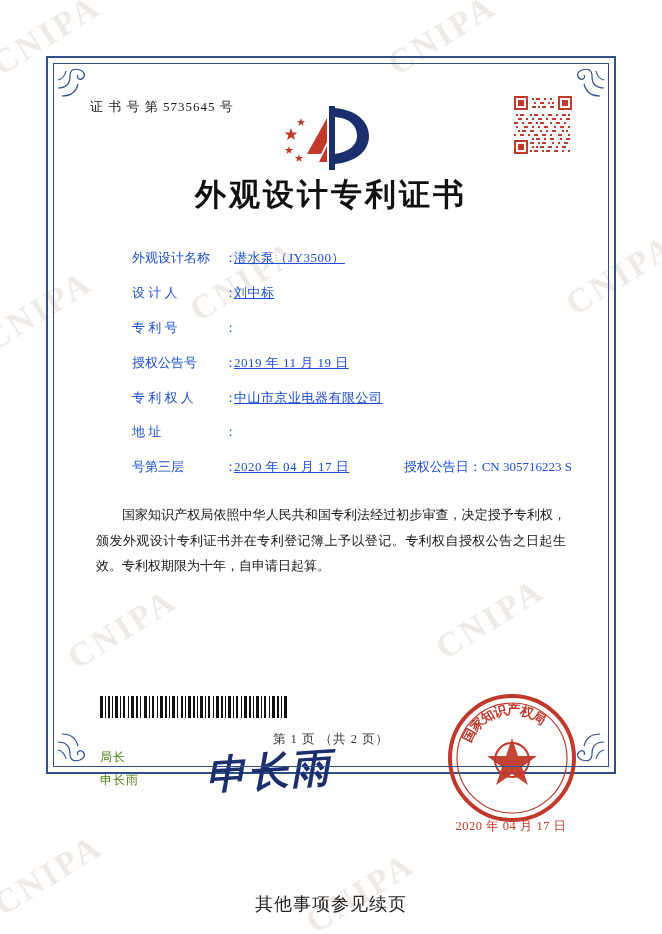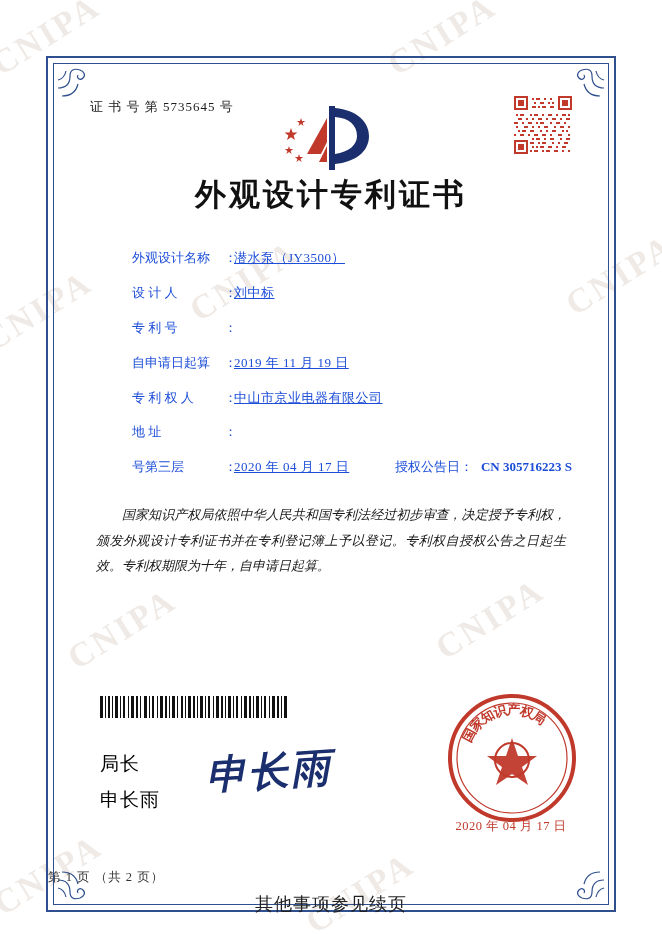--- a/index.html
+++ b/index.html
@@ -41,21 +41,21 @@
   .wm.w7 { left: 430px;  top: 600px; }
   .wm.w8 { left: -12px;  top: 856px; }
   .wm.w9 { left: 300px;  top: 874px; }
 
   
   .cert {
     position: absolute;
     left: 46px;
     top: 56px;
     width: 570px;
-    height: 856px;
+    height: 718px;
     border: 2px solid #2f4f8f;
     box-sizing: border-box;
     z-index: 1;
     background: transparent;
   }
   .cert::after {
     content: "";
     position: absolute;
     left: 5px; top: 5px; right: 5px; bottom: 5px;
     border: 1px solid #2f4f8f;
@@ -153,40 +153,39 @@
     margin-top: 26px;
     padding: 0 6px 0 6px;
     font-size: 13px;
     color: #161616;
     line-height: 1.95;
     text-align: justify;
   }
   .paras p {
     margin: 9px 0 2px 0;
     text-indent: 2em;
-    font-style: italic;
   }
 
   
   .barcode {
     position: absolute;
     left: 52px;
     top: 638px;
     width: 190px;
     height: 22px;
   }
   .barcode svg { display: block; }
 
   
   .sig-block {
     position: absolute;
     left: 52px;
     top: 688px;
-    font-size: 19px;
-    color: #000000;
+    font-size: 12px;
+    color: #4d7c0f;
     line-height: 1.9;
     letter-spacing: 1px;
   }
   .sig-script {
     position: absolute;
     left: 158px;
     top: 686px;
     font-size: 40px;
     color: #1b2f6e;
     font-family: "DejaVu Serif", serif;
@@ -216,21 +215,21 @@
     color: #c0392b;
     letter-spacing: 0.5px;
     font-family: "Liberation Serif", serif;
   }
 
   
   .page-no {
     position: absolute;
     left: 0; right: 0;
     bottom: 24px;
-    text-align: left;
+    text-align: center;
     font-size: 12.5px;
     color: #333;
     letter-spacing: 1px;
   }
   .footnote {
     position: absolute;
     left: 0; right: 0;
     top: 892px;
     text-align: center;
     font-size: 18px;
@@ -428,42 +427,42 @@
         <div class="colon">：</div>
         <div class="val">刘中标</div>
       </div>
 
       <div class="row">
         <div class="lbl">专   利   号</div>
         <div class="colon">：</div>
       </div>
 
       <div class="row">
-        <div class="lbl">自申请日起算</div>
+        <div class="lbl">授权公告号</div>
         <div class="colon">：</div>
         <div class="val">2019 年 11 月 19 日</div>
       </div>
 
       <div class="row">
         <div class="lbl">专 利 权 人</div>
         <div class="colon">：</div>
         <div class="val">中山市京业电器有限公司</div>
       </div>
 
       <div class="row">
         <div class="lbl">地        址</div>
         <div class="colon">：</div>
       </div>
 
       <div class="row split">
         <div class="lbl">号第三层</div>
         <div class="colon">：</div>
         <div class="val">2020 年 04 月 17 日</div>
         <div class="val2-label">授权公告日：</div>
-        <div class="val2-label" style="margin-left:8px;font-weight:bold;">CN 305716223 S</div>
+        <div class="val2-label" style="margin-left:0;">CN 305716223 S</div>
       </div>
 
     </div>
 
     <div class="paras">
       <p>国家知识产权局依照中华人民共和国专利法经过初步审查，决定授予专利权，颁发外观设计专利证书并在专利登记簿上予以登记。专利权自授权公告之日起生效。专利权期限为十年，自申请日起算。</p>
     </div>
 
     <div class="barcode">
       <svg width="190" height="22" viewBox="0 0 190 22" shape-rendering="crispEdges">

